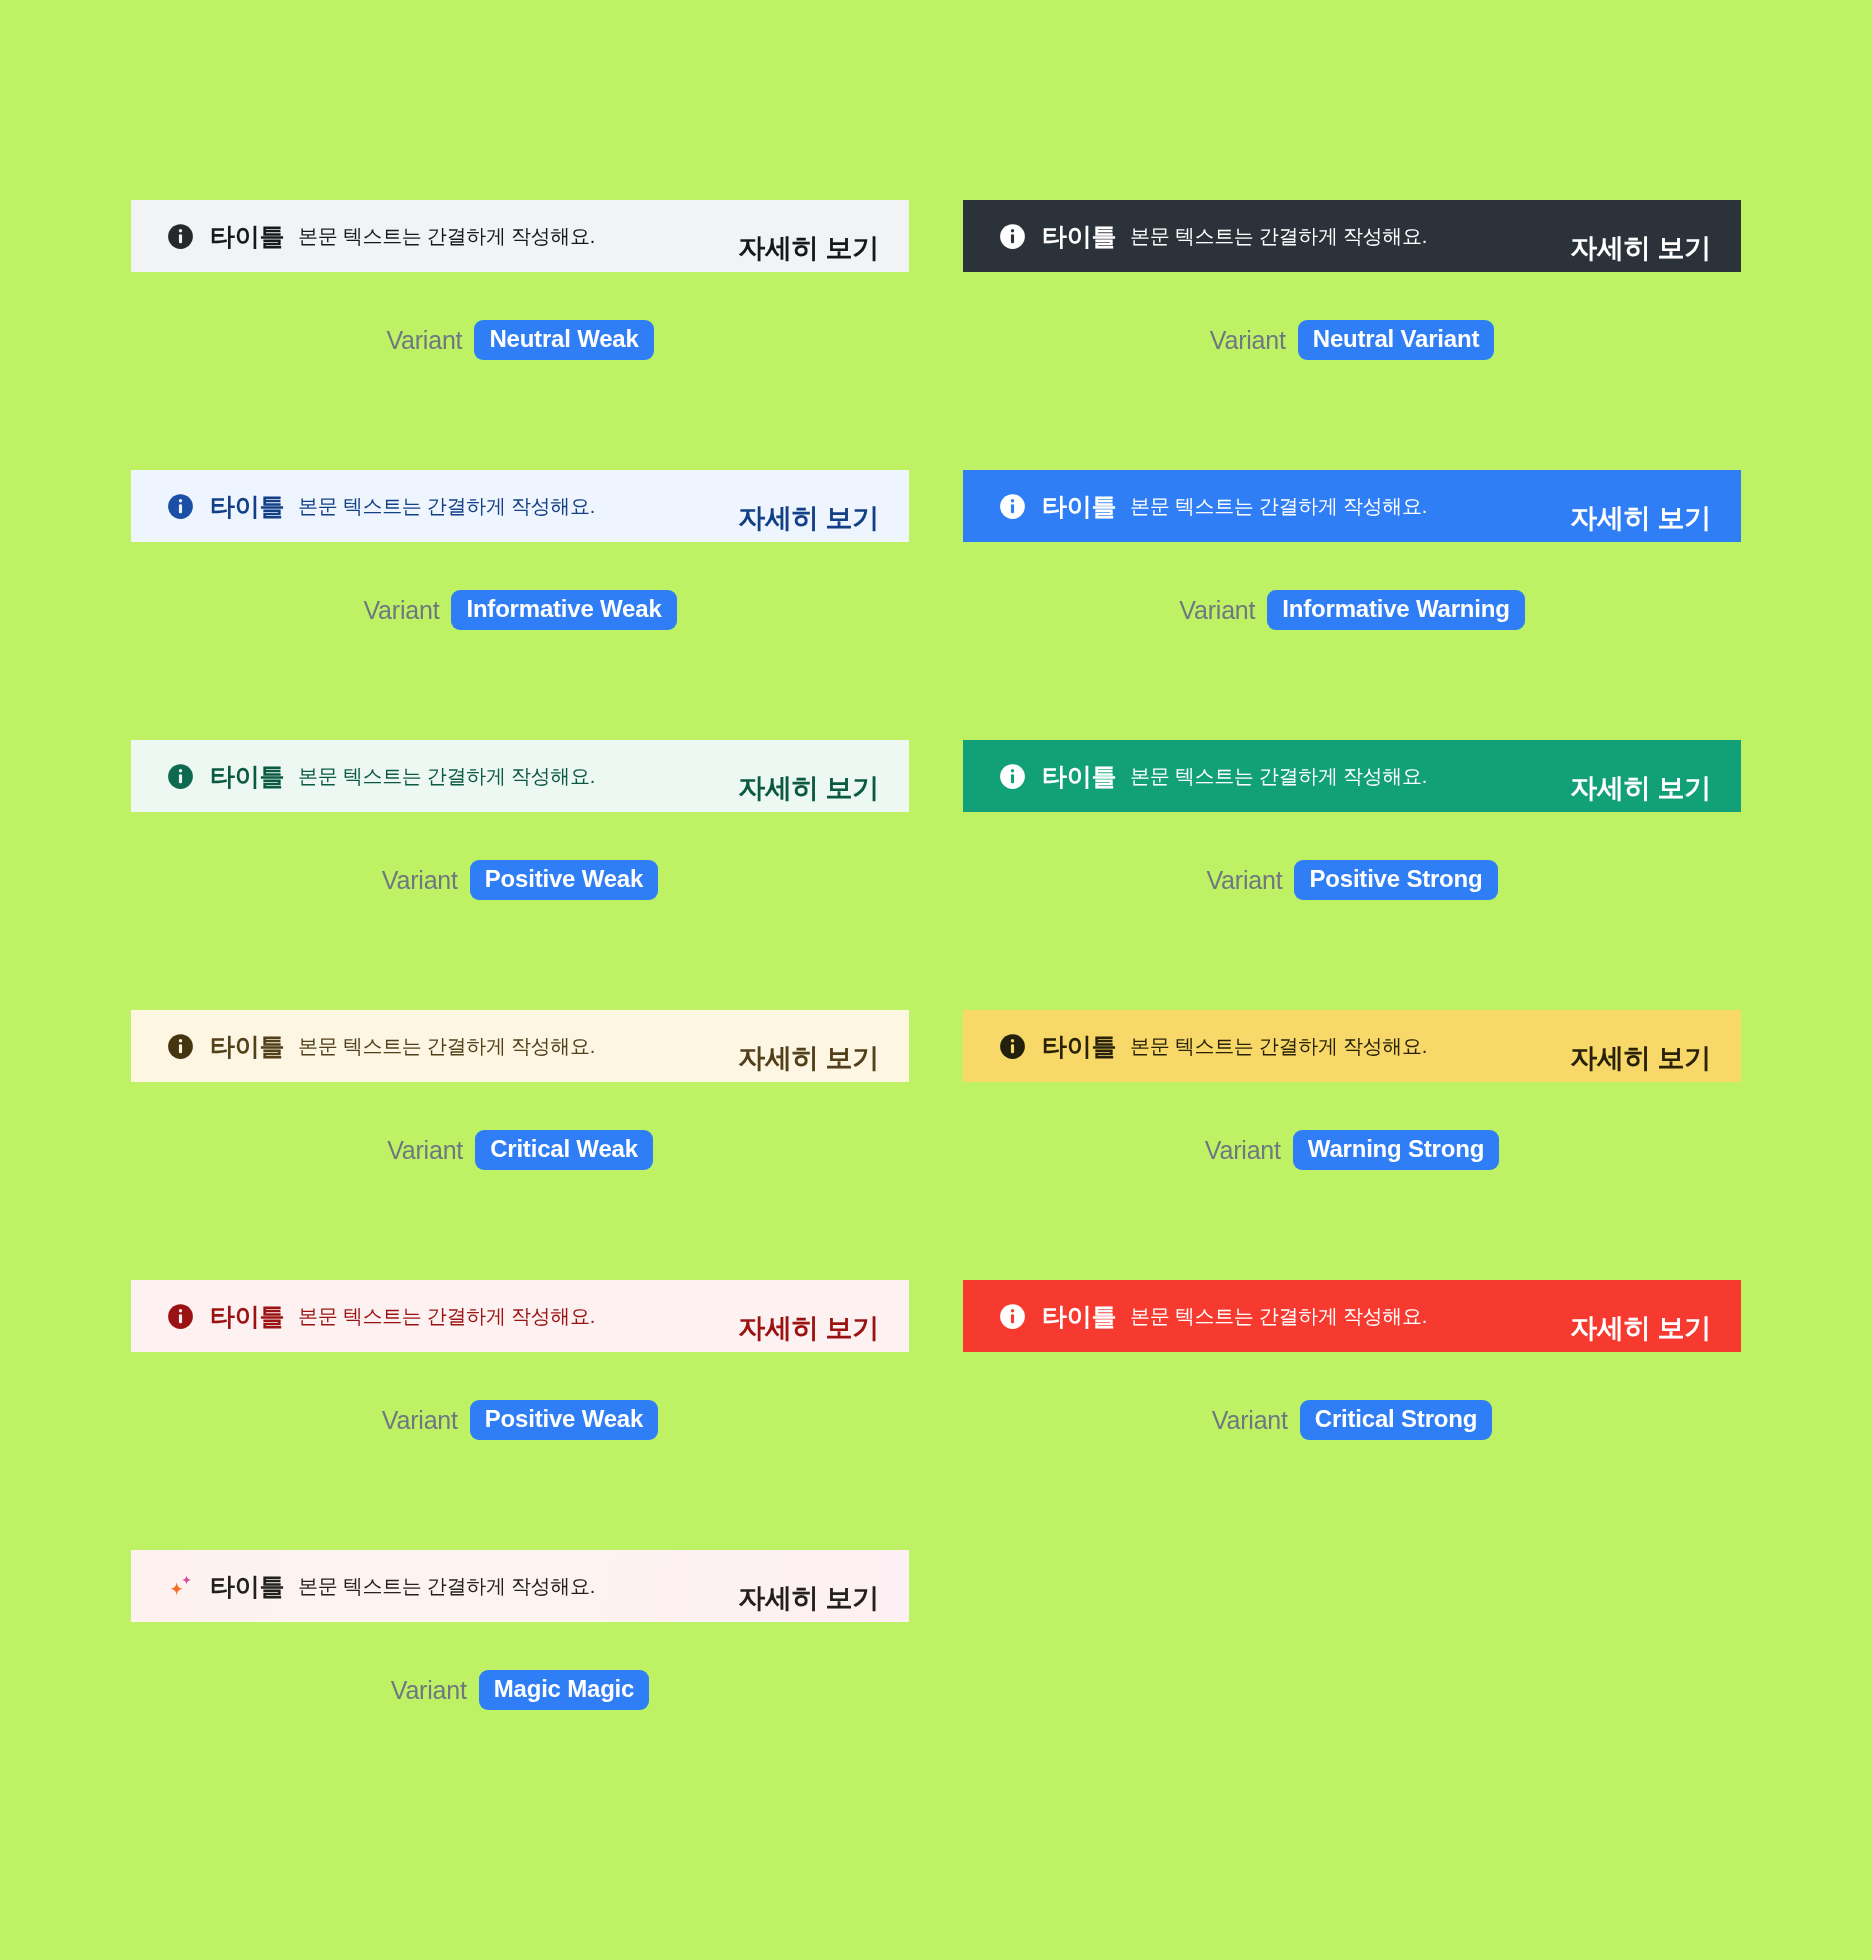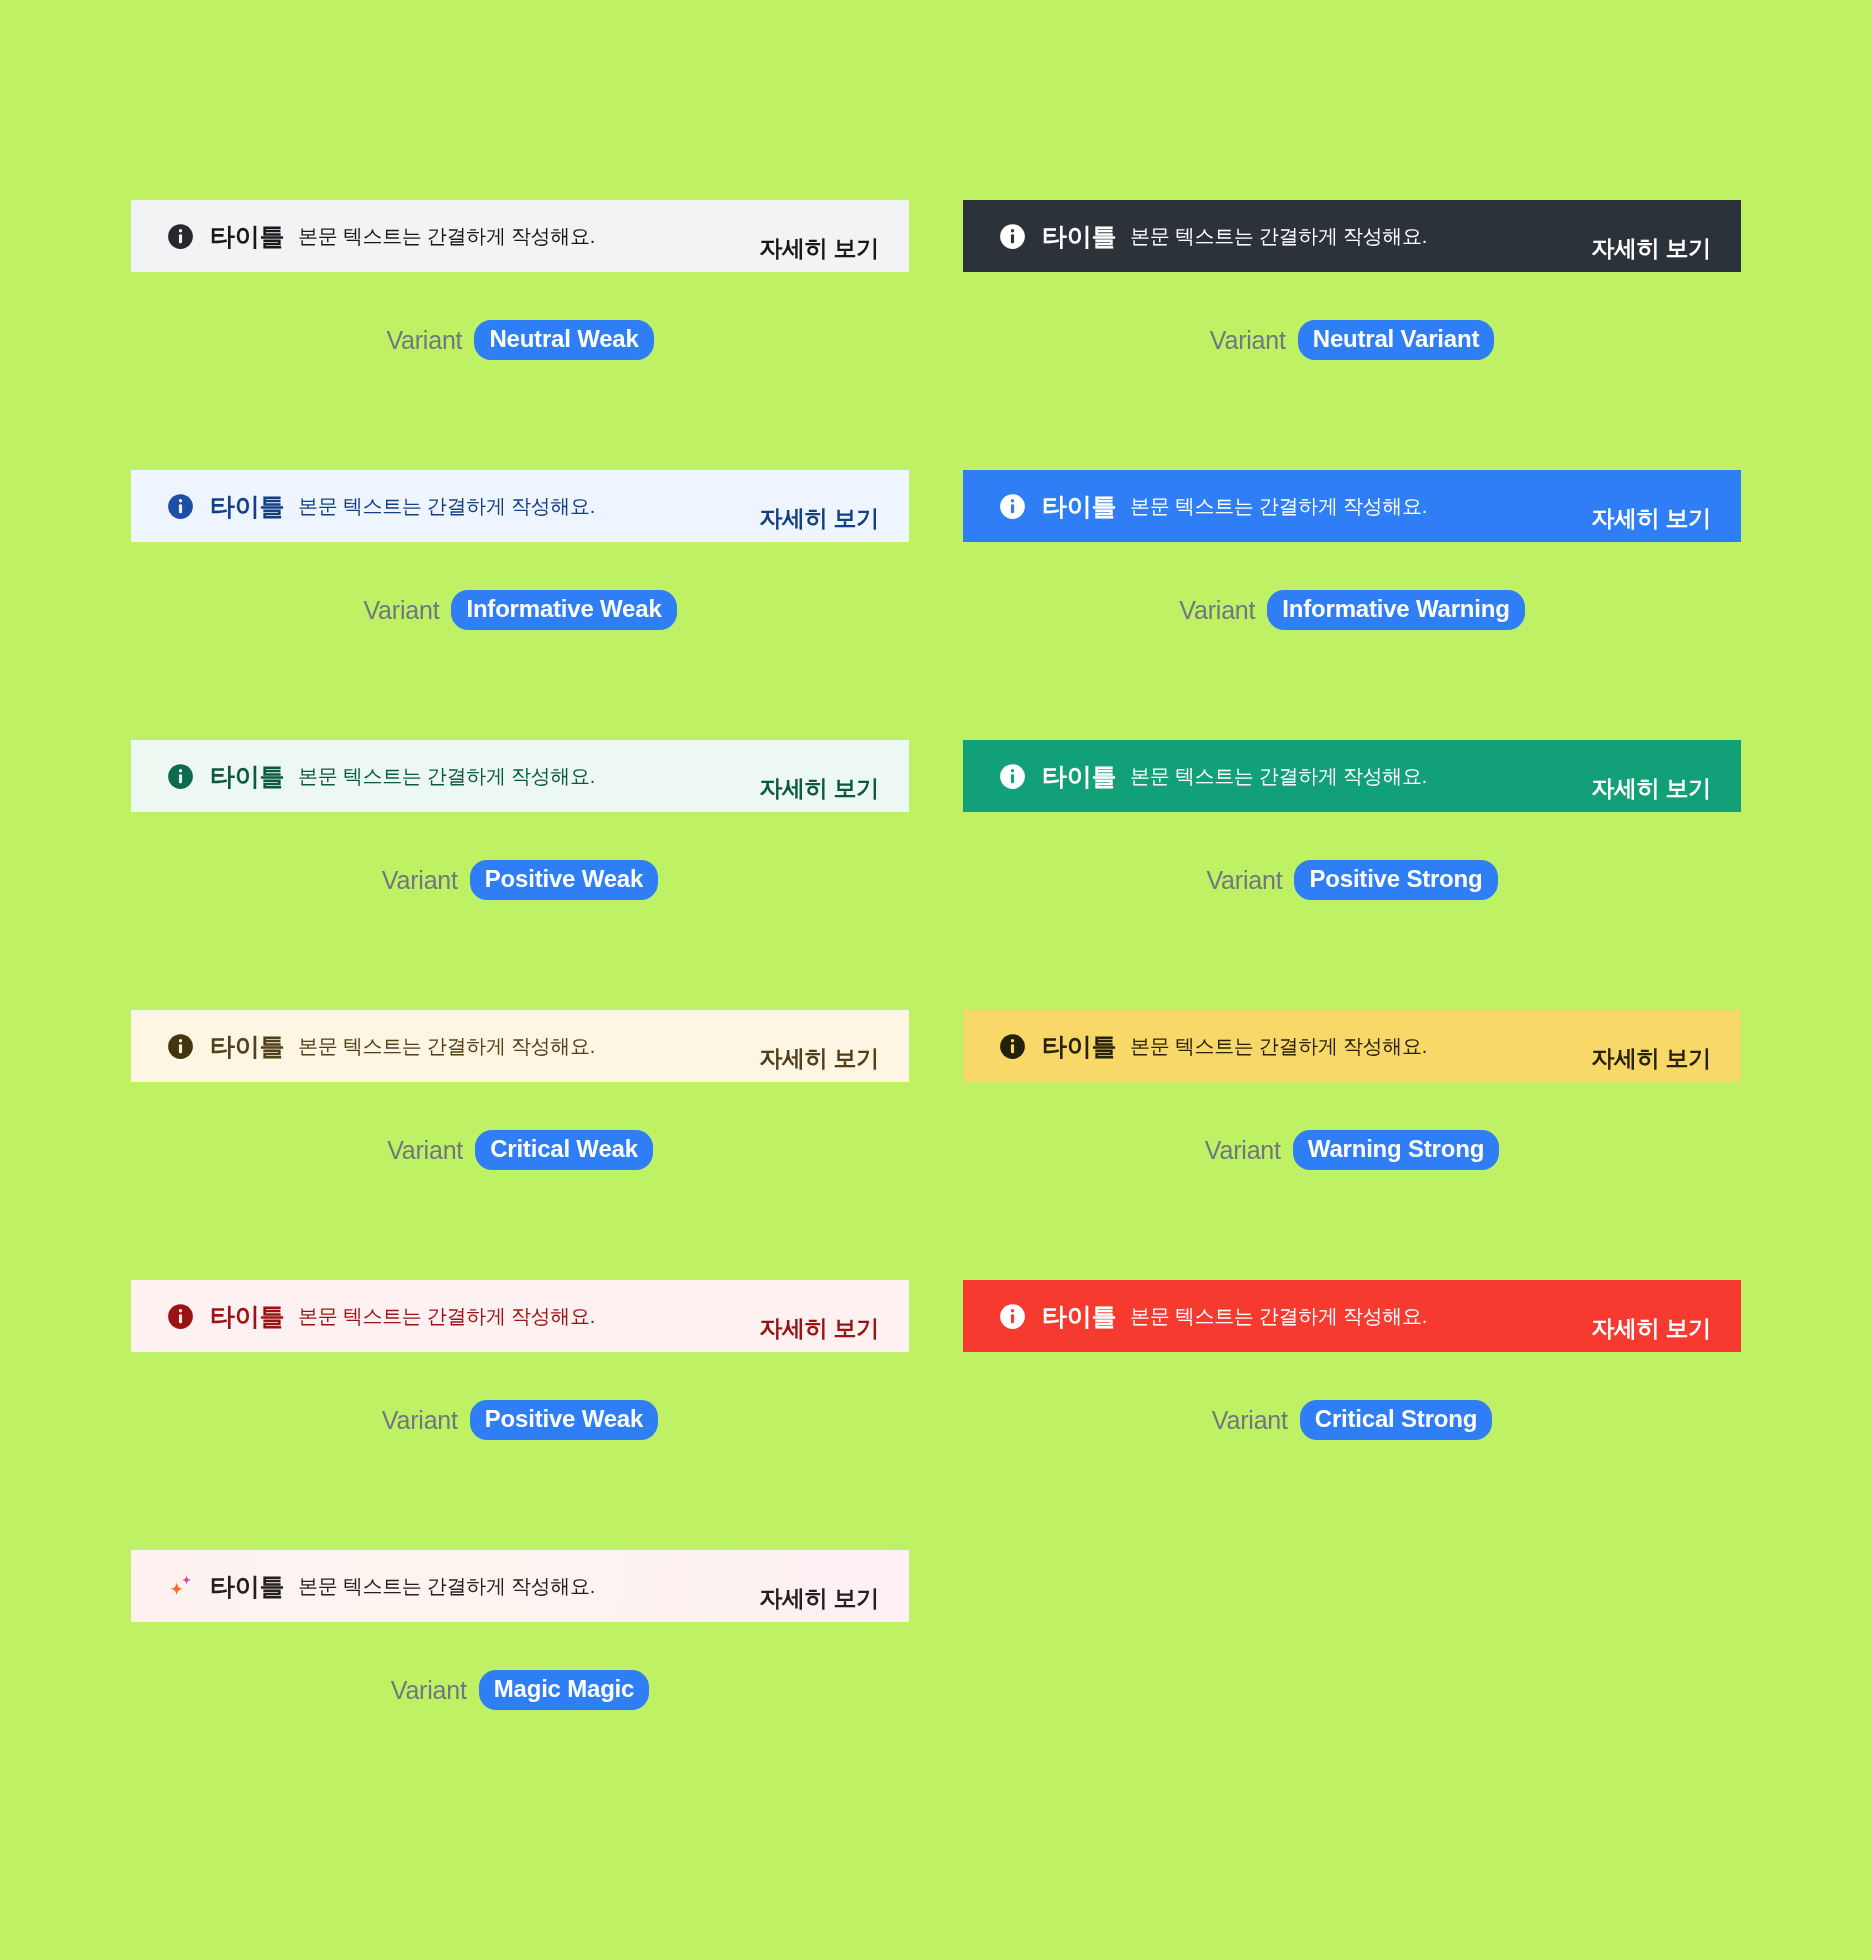--- a/index.html
+++ b/index.html
@@ -73,21 +73,21 @@
   }
 
   .banner-body {
     font-size: 20px;
     font-weight: 400;
     letter-spacing: -0.3px;
     white-space: nowrap;
   }
 
   .banner-action {
-    font-size: 23px;
+    font-size: 27px;
     font-weight: 700;
     letter-spacing: -0.3px;
     white-space: nowrap;
     flex: 0 0 auto;
     margin-left: 24px;
     cursor: pointer;
     margin-top: 24px;
   }
 
   
@@ -108,21 +108,21 @@
     letter-spacing: -0.2px;
   }
 
   .variant-badge {
     background: #2f7ef5;
     color: #ffffff;
     font-size: 24px;
     font-weight: 700;
     letter-spacing: -0.2px;
     padding: 7px 15px 9px;
-    border-radius: 17px;
+    border-radius: 9px;
     white-space: nowrap;
     line-height: 1;
   }
 
   
   .v-neutral-weak      { background: #f1f3f5; color: #17181a; }
   .v-neutral-strong    { background: #2b323a; color: #ffffff; }
   .v-informative-weak  { background: #eef5fe; color: #123f86; }
   .v-informative-strong{ background: #2f7ef5; color: #ffffff; }
   .v-positive-weak     { background: #edf8f3; color: #0c5943; }

